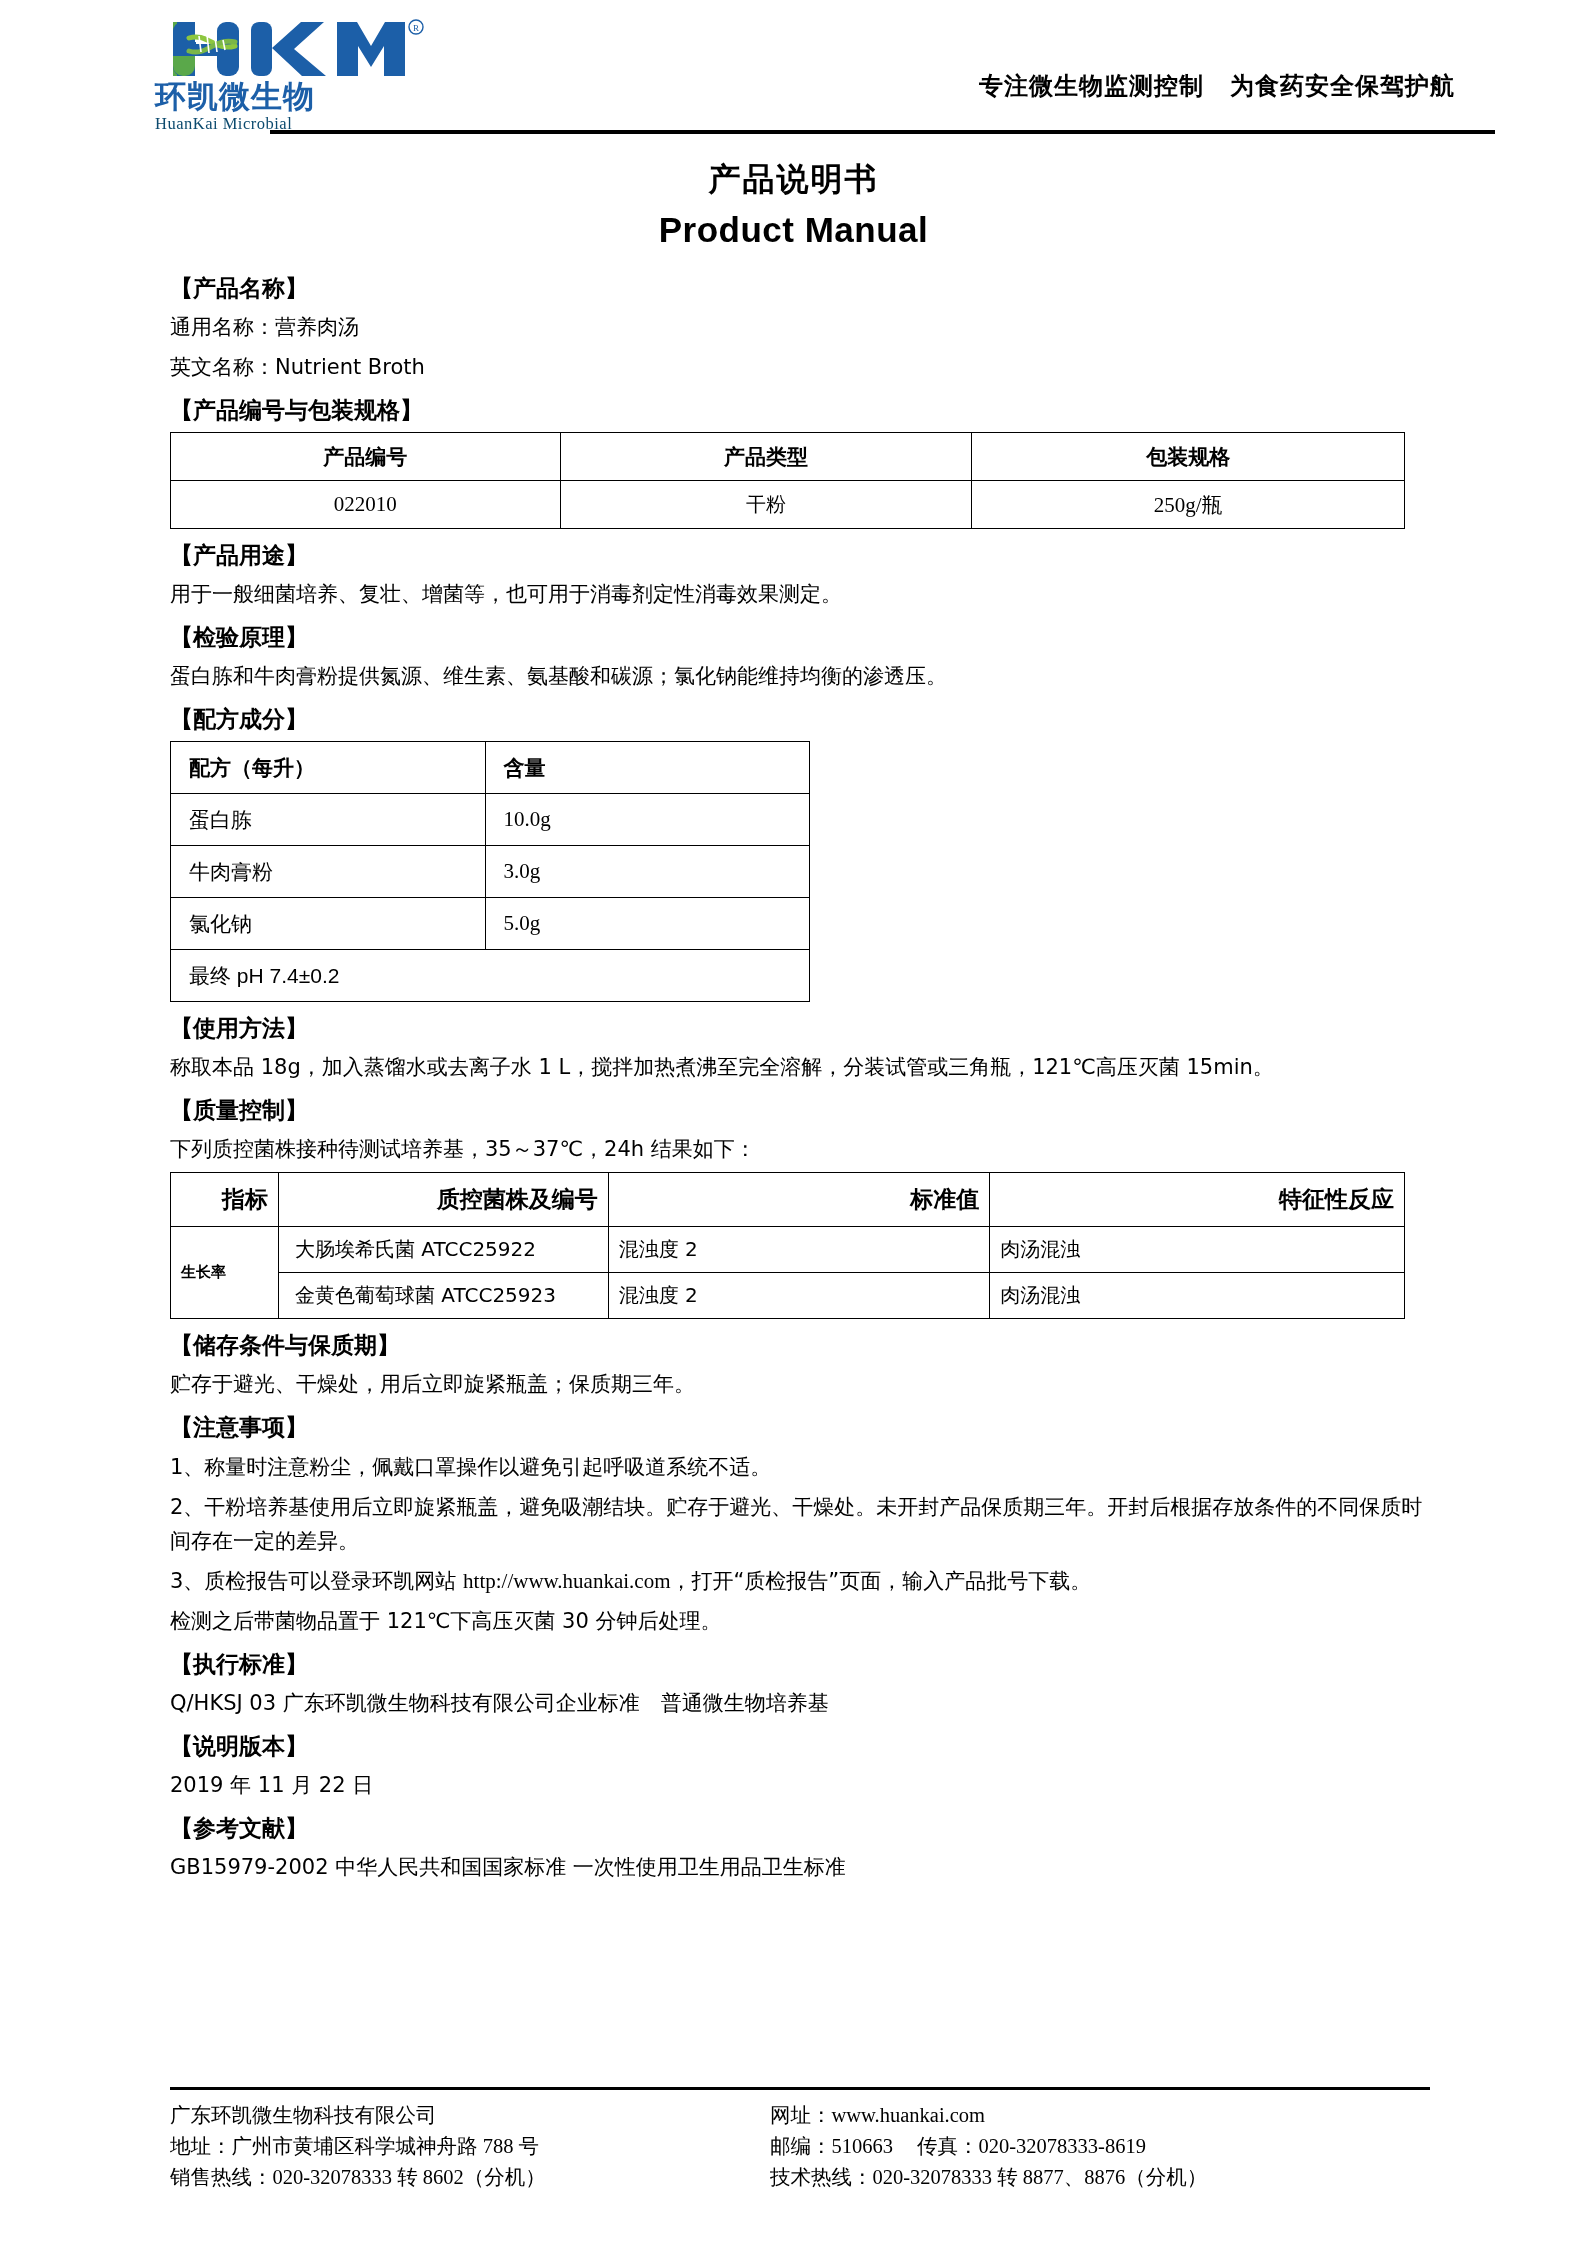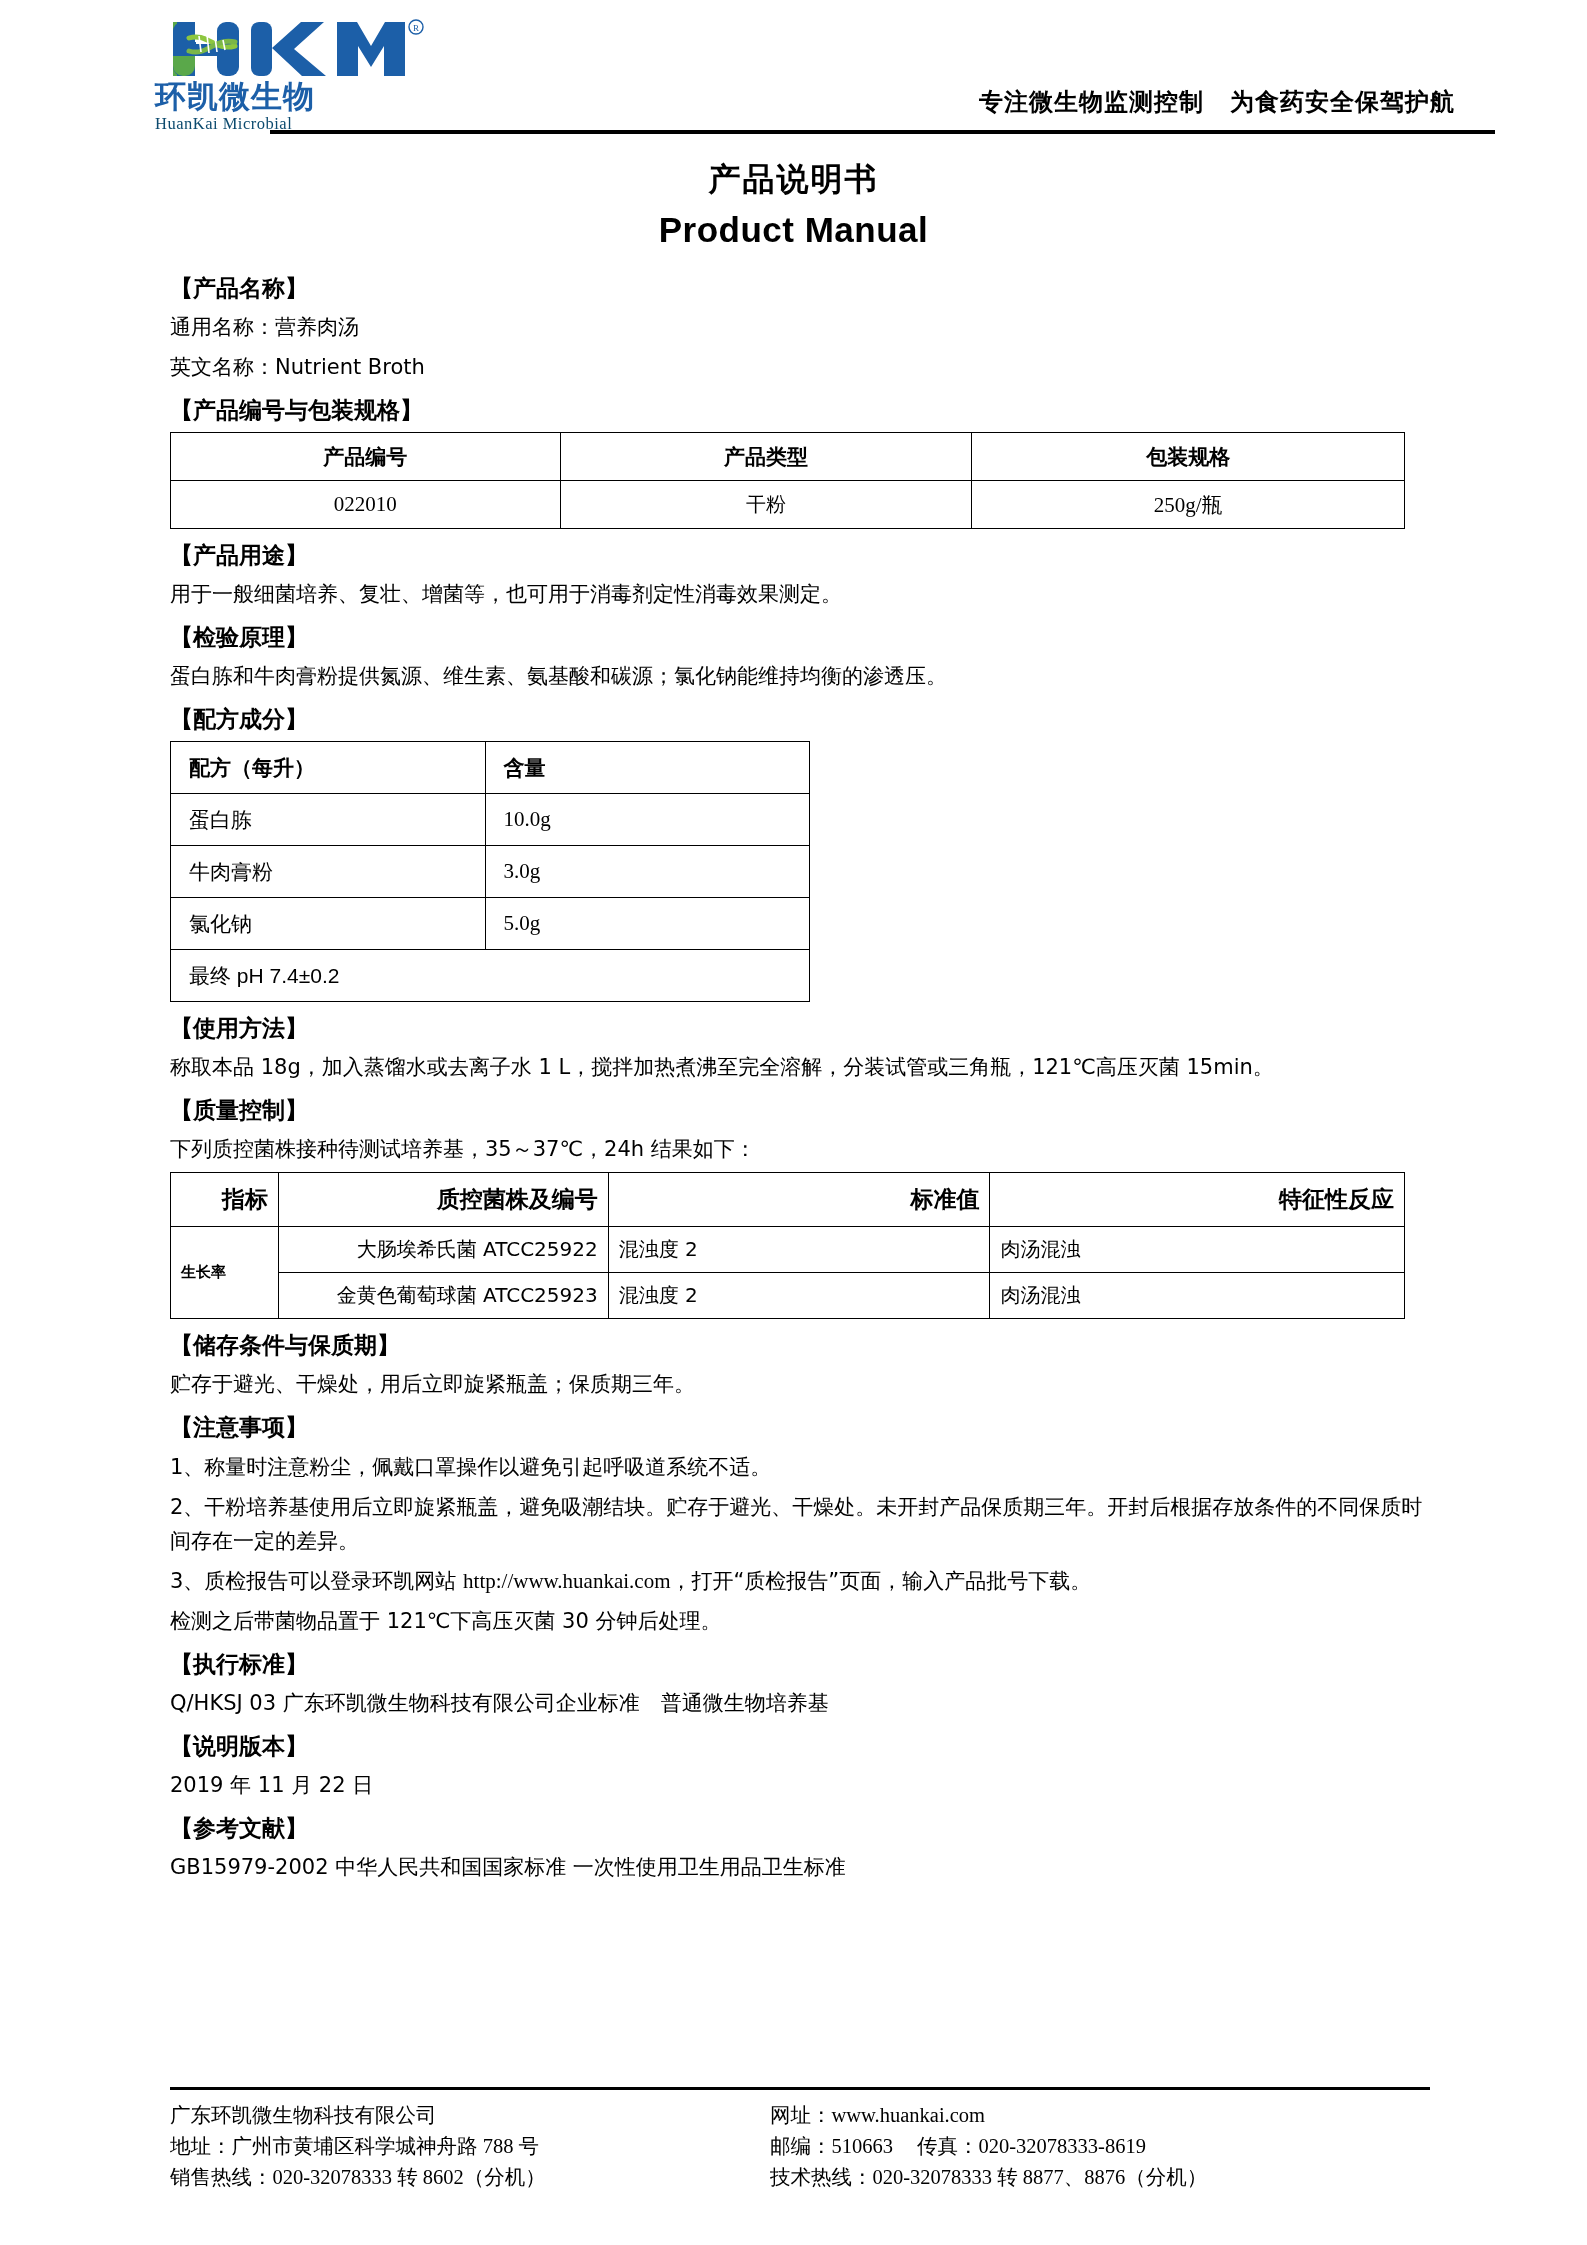--- a/index.html
+++ b/index.html
@@ -57,21 +57,21 @@
     letter-spacing: 0.5px;
     line-height: 1;
     margin-top: 4px;
   }
   .tagline-wrap {
     flex: 1;
     display: flex;
     flex-direction: column;
     align-items: flex-end;
     justify-content: flex-start;
-    padding-bottom: 4px;
+    padding-bottom: 20px;
   }
   .tagline {
     font-family: "DejaVu Sans", sans-serif;
     font-size: 24px;
     font-weight: bold;
     letter-spacing: 1px;
     white-space: nowrap;
     padding-right: 4px;
     padding-bottom: 8px;
   }
@@ -159,21 +159,21 @@
   .t-formula td { height: 52px; padding-left: 18px; font-size: 21px; }
   .t-formula td.amount { font-family: "Liberation Serif", serif; font-size: 21px; }
   .t-formula col.f1 { width: 315px; }
   .t-formula col.f2 { width: 325px; }
   .t-formula td.ph { font-family: "Liberation Sans", sans-serif; font-size: 21px; }
 
   
   .t-qc { width: 1235px; }
   .t-qc th { height: 54px; font-size: 23px; text-align: right; }
   .t-qc td { height: 46px; text-align: left; font-size: 20px; }
-  .t-qc td.strain { text-align: right; padding-left: 32px; }
+  .t-qc td.strain { text-align: left; padding-left: 16px; }
   .t-qc col.q1 { width: 108px; }
   .t-qc col.q2 { width: 330px; }
   .t-qc col.q3 { width: 382px; }
   .t-qc col.q4 { width: 415px; }
   .t-qc td.idx { font-weight: bold; font-size: 15px; }
 
   
   .footer {
     position: absolute;
     left: 0;

